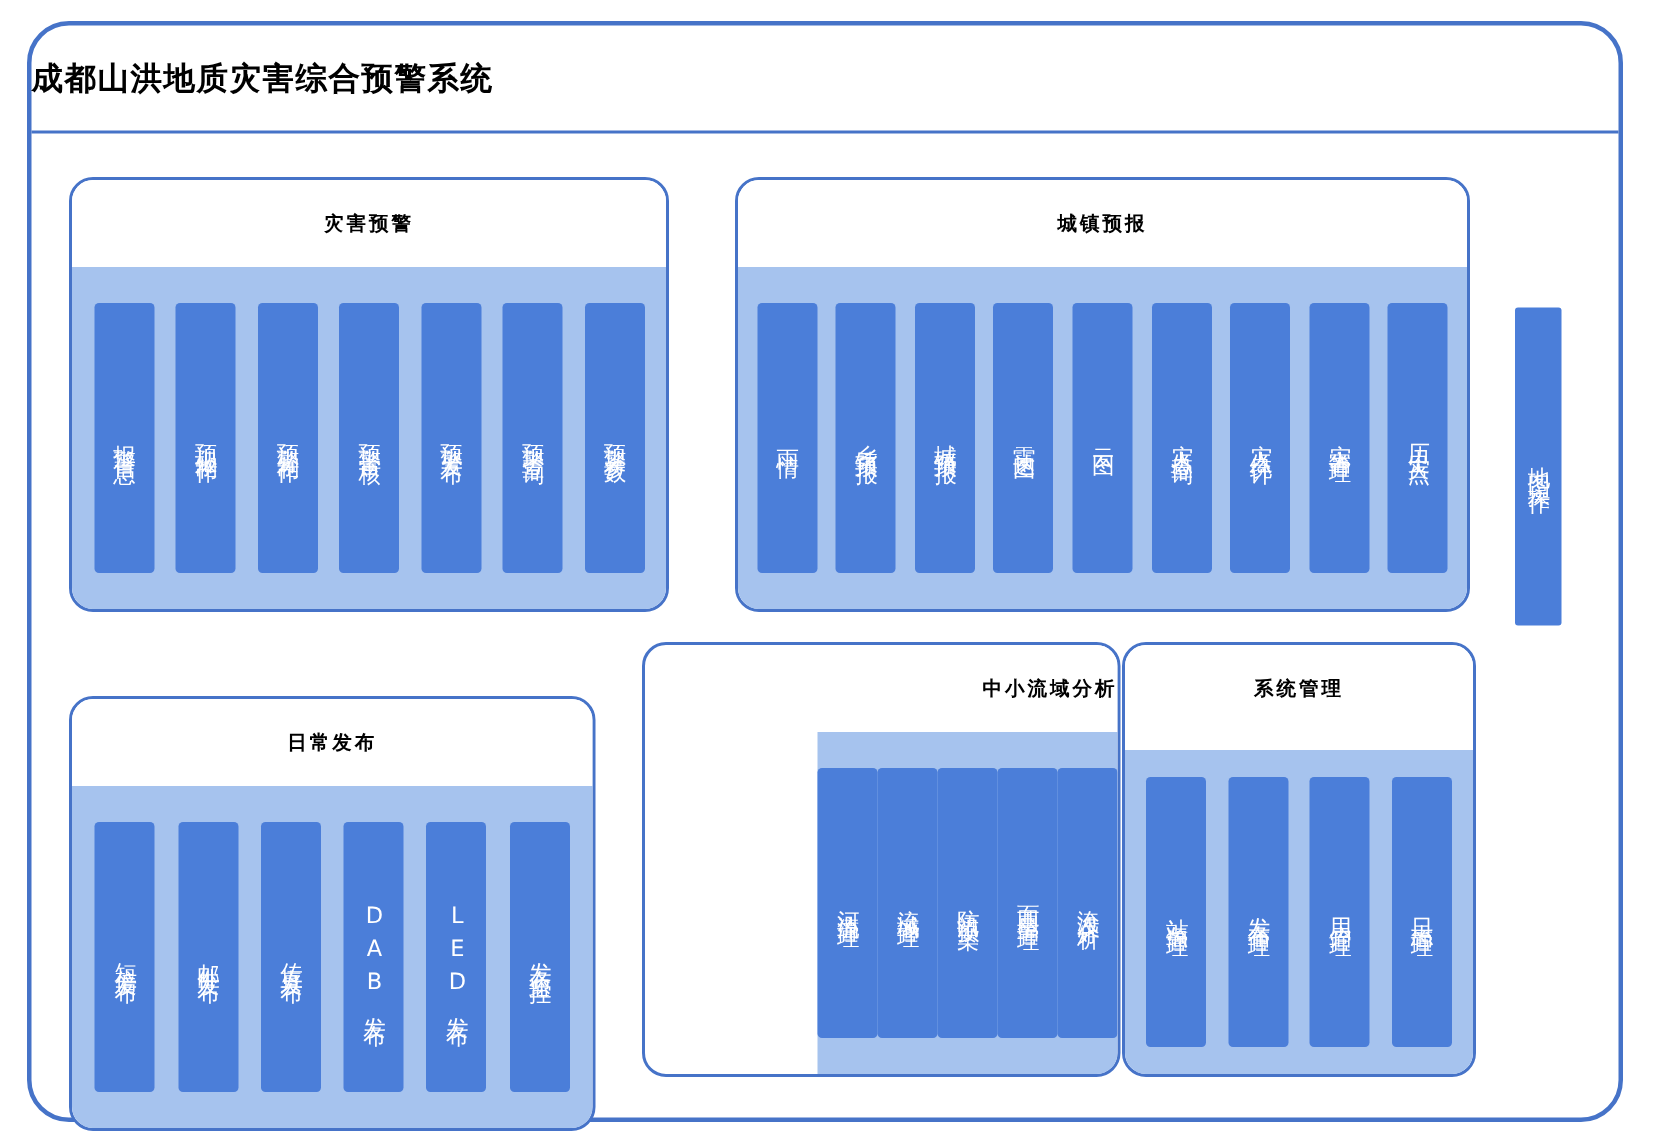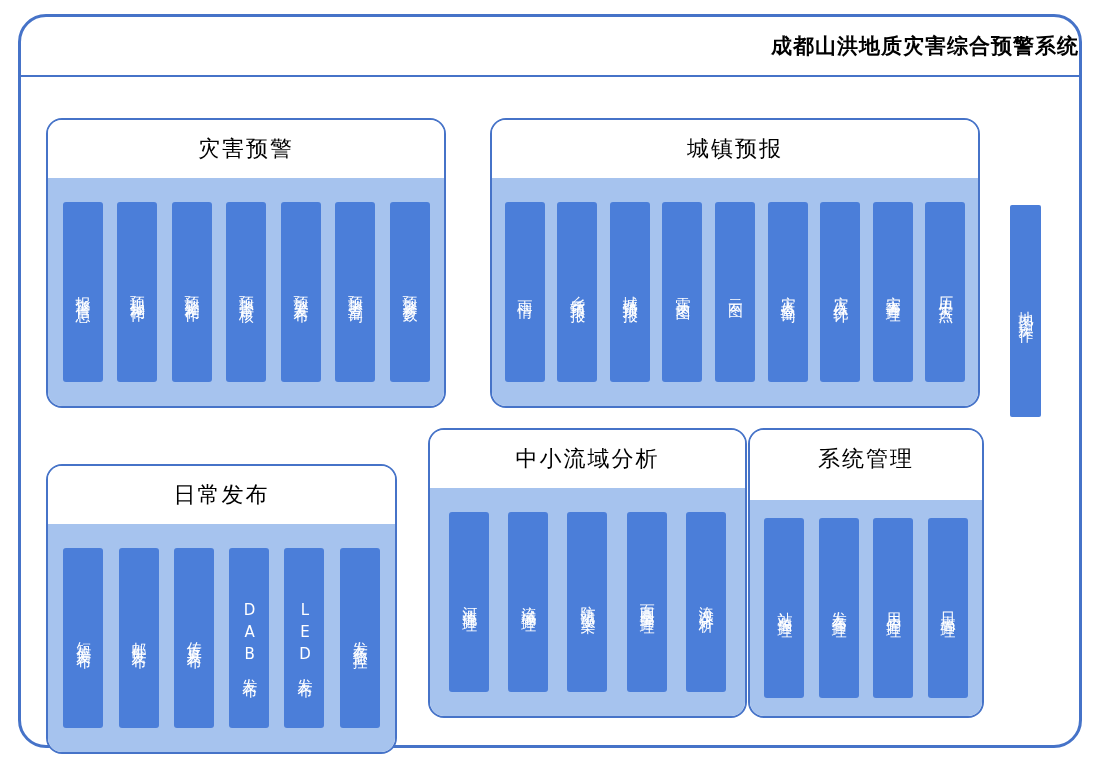--- a/index.html
+++ b/index.html
@@ -9,42 +9,42 @@
     font-family:"DejaVu Sans","Liberation Sans",sans-serif;
     color:#000;
   }
   .outer {
     position:absolute; left:18px; top:14px; width:1064px; height:734px;
     border:3px solid var(--border,#4673C8);
     border-radius:28px;
     background:#fff;
   }
   .titlebar {
-    height:60px;
-    display:flex; align-items:center; justify-content:flex-end;
+    height:72px;
+    display:flex; align-items:center; justify-content:flex-start;
     border-bottom:2px solid var(--border,#4673C8);
   }
   .title {
     font-size:21px; font-weight:bold; letter-spacing:1px;
   }
   .panel {
     position:absolute;
     border:2px solid var(--border,#4673C8);
     border-radius:16px;
     background:#fff;
     overflow:hidden;
     display:flex; flex-direction:column;
   }
   .panel-header {
     height:58px; flex:0 0 58px;
     display:flex; align-items:center; justify-content:center;
     background:#fff;
   }
   .panel-title {
-    font-size:22px; font-weight:normal; letter-spacing:2px;
+    font-size:13px; font-weight:bold; letter-spacing:2px;
   }
   .panel-body {
     flex:1;
     background:var(--panel_body,#A6C3EE);
     display:flex; justify-content:space-evenly; align-items:center;
   }
   .bar {
     width:40px; height:180px;
     background:var(--bar,#4B7ED9);
     border-radius:3px;
@@ -166,21 +166,21 @@
         </div>
         <div class="bar">
           <span class="bar-text">LED发布</span>
         </div>
         <div class="bar">
           <span class="bar-text">发布监控</span>
         </div>
       </div>
   </div>
 
-  <div class="panel" style="left:407px; top:411px; width:319px; height:290px;">
+  <div class="panel" style="left:407px; top:411px; width:319px; height:290px;align-items:flex-end;">
     <div class="panel-header">
       <span class="panel-title">中小流域分析</span>
     </div>
     <div class="panel-body">
         <div class="bar">
           <span class="bar-text">河流管理</span>
         </div>
         <div class="bar">
           <span class="bar-text">流域管理</span>
         </div>

